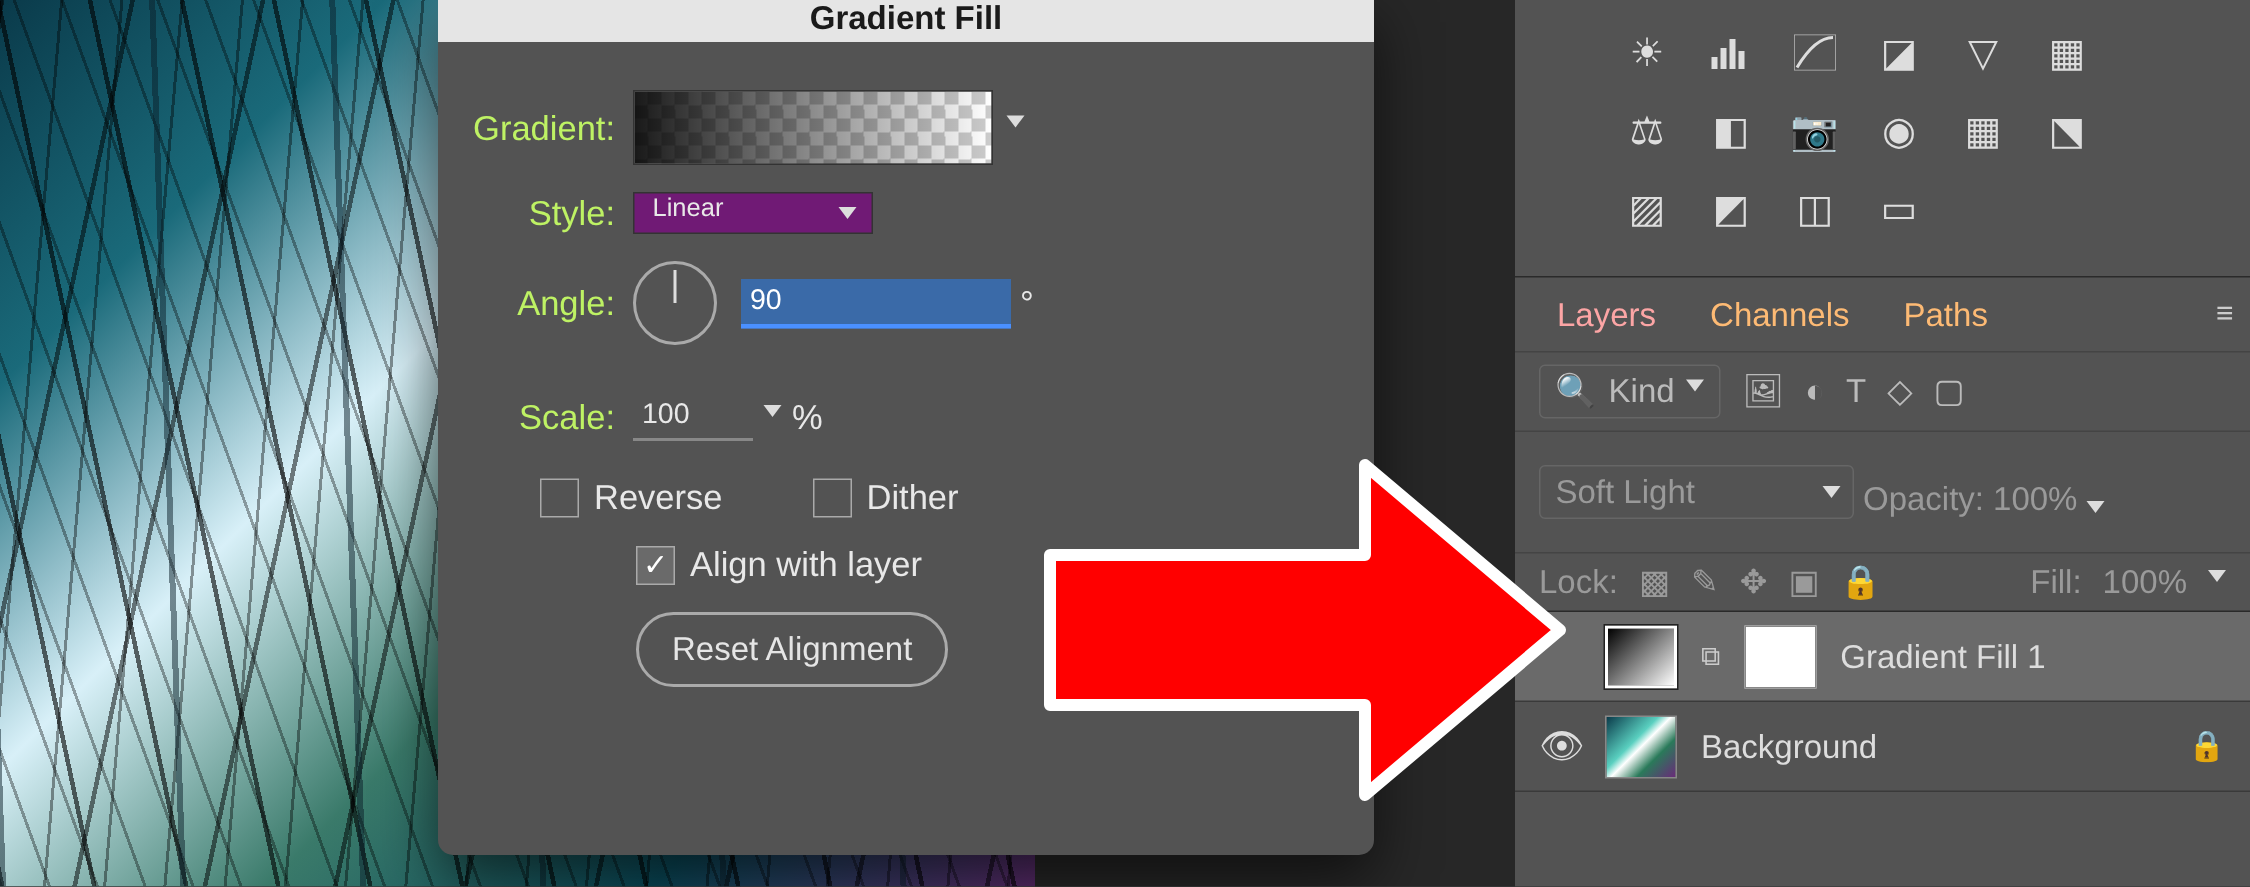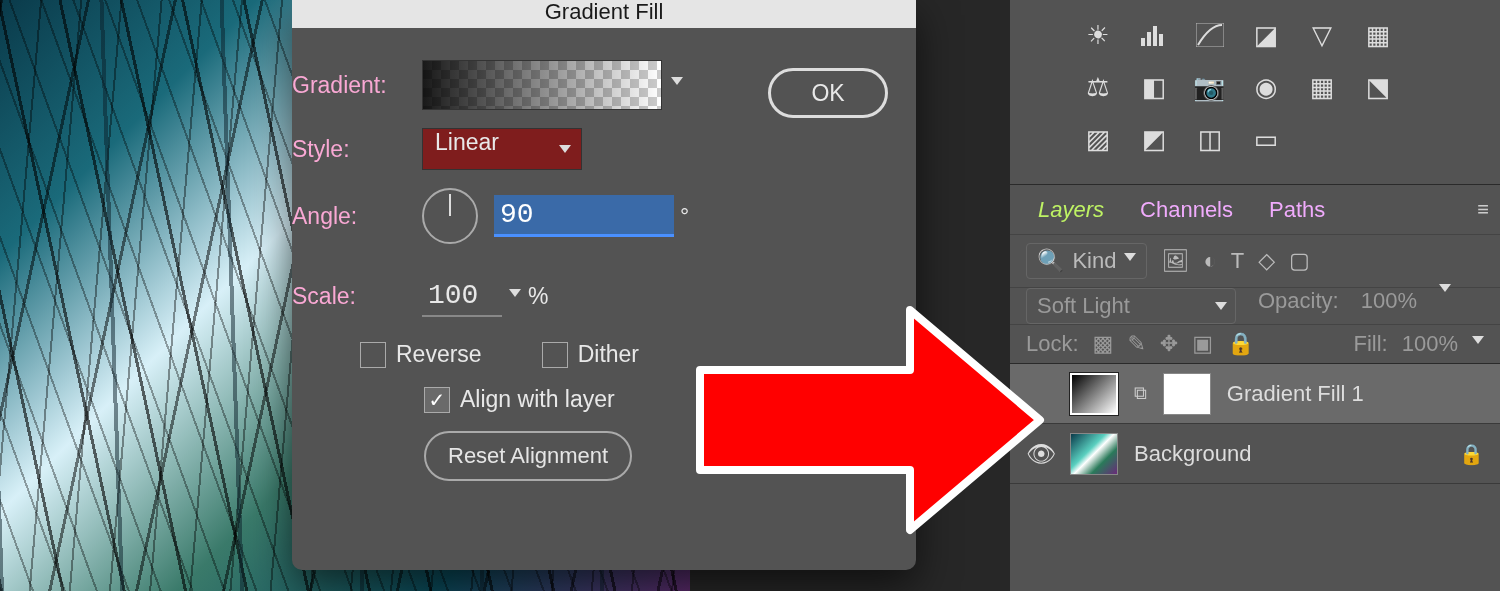--- a/index.html
+++ b/index.html
@@ -47,57 +47,57 @@
     color: #e8e8e8;
     font-size: 23px;
   }
   .dialog-title {
     position:absolute; top:0; left:0; right:0;
     height:28px;
     text-align:center;
     color:#1a1a1a;
     font-size:22px;
     background:#e5e5e5;
-    font-weight:400;
+    font-weight:700;
     line-height: 24px;
   }
   .dialog-body {
     position:absolute;
     top:60px; left:0; right:0; bottom:20px;
   }
   .row { display:flex; align-items:center; margin-bottom:18px; }
-  .label-col { width:130px; padding-right:12px; color:#f9a8d4; }
+  .label-col { width:130px; text-align:right; padding-right:12px; color:#bef264; }
   .gradient-preview {
     width: 240px; height: 50px;
     border:1px solid #333;
     background:
       linear-gradient(to right, rgba(0,0,0,0.9) 0%, rgba(0,0,0,0.0) 100%),
       repeating-conic-gradient(#ccc 0% 25%, #fff 0% 50%) 0 0/18px 18px;
   }
   .grad-drop { width:30px; height:50px; display:flex; align-items:center; justify-content:center; color:#ddd; }
   .sel {
-    background:#7f1d1d; border:1px solid #333; color:#e8e8e8;
-    height:42px; padding:0 32px 0 12px; font-size:23px;
+    background:#701a75; border:1px solid #333; color:#e8e8e8;
+    height:28px; padding:0 32px 0 12px; font-size:17px;
     position:relative;
   }
   .caret {
     position:absolute; right:10px; top:50%; transform:translateY(-50%);
     width:0;height:0;border-left:6px solid transparent;border-right:6px solid transparent;border-top:8px solid #ddd;
   }
   .angle-dial {
     width:56px; height:56px; border:2px solid #aaa; border-radius:50%;
     margin-right:16px; position:relative;
   }
   .angle-dial::after {
     content:""; position:absolute; left:50%; top:4px; width:2px; height:22px; background:#ddd; transform:translateX(-50%);
   }
   .num-input {
     width:180px; border:none; border-bottom:3px solid #4a90ff;
     background:#3a6aa8;
-    color:#fff; font-size:28px; padding:4px 6px;font-family:Liberation Mono, monospace;
+    color:#fff; font-size:19px; padding:4px 6px;
   }
   .num-input.plain { background:transparent; border-bottom:2px solid #888; color:#e8e8e8; width:80px;}
   .deg { margin-left:6px; }
   .chk {
     width:26px; height:26px; border:1px solid #aaa; margin-right:10px; display:inline-flex; align-items:center; justify-content:center;
   }
   .chk.checked { background:#6a6a6a; }
   .chk.checked::after { content:"✓"; color:#fff; font-size:20px; }
   .btn-reset {
     border:2px solid #aaa; border-radius:30px; padding:10px 22px; color:#e5e5e5; background:transparent; font-size:22px;
@@ -122,31 +122,31 @@
   }
   .adj-icons .ic { width:36px; height:30px; display:flex; align-items:center; justify-content:center; font-size:26px; }
   .layers-panel {
     margin-top:20px;
     background:#535353;
   }
   .tabs {
     display:flex; align-items:center; height:50px; padding:0 10px;
     border-top:1px solid #2a2a2a;
   }
-  .tab { padding:0 18px; color:#f0abfc; font-size:22px; }
-  .tab.active { color:#bef264; font-weight:500;font-style:italic; }
+  .tab { padding:0 18px; color:#fdba74; font-size:22px; }
+  .tab.active { color:#fca5a5; font-weight:500; }
   .menu-icon { margin-left:auto; color:#ccc; font-size:20px; letter-spacing:1px;}
   .filter-row {
     display:flex; align-items:center; gap:14px; padding:8px 16px; color:#bbb; font-size:22px;
     border-top:1px solid #444;
   }
   .kind {
     display:flex; align-items:center; gap:8px; border:1px solid #666; padding:4px 10px; border-radius:4px;
   }
-  .prop-row { display:flex; align-items:flex-start; gap:22px; padding:0 16px; color:#9a9a9a; font-size:22px; border-top:1px solid #444;}
+  .prop-row { display:flex; align-items:flex-end; gap:6px; padding:22px 16px; color:#9a9a9a; font-size:22px; border-top:1px solid #444;}
   .prop-row .sel2 { border:1px solid #666; padding:4px 26px 4px 10px; border-radius:4px; position:relative; min-width:210px;}
   .prop-row .sel2 .caret{right:8px;}
   .lock-row { display:flex; align-items:center; gap:14px; padding:6px 16px; color:#9a9a9a; font-size:22px; border-top:1px solid #444;}
   .layers-list { border-top:1px solid #2a2a2a; }
   .layer {
     display:flex; align-items:center; height:60px; padding:0 16px; gap:16px; color:#ddd; font-size:22px;
     border-bottom:1px solid #3a3a3a;
   }
   .layer.selected { background:#6a6a6a; }
   .vis { width:28px; text-align:center; color:#ddd; font-size:24px;}
@@ -171,21 +171,20 @@
 </style>
 </head>
 <body>
 
 <div class="canvas-bg"></div>
 <div class="dark-panel"></div>
 
 <div class="dialog">
   <div class="dialog-title">Gradient Fill</div>
 
-  <button class="ok-btn">OK</button>
 
   <div class="dialog-body">
     <div class="row">
       <div class="label-col">Gradient:</div>
       <div class="gradient-preview"></div>
       <div class="grad-drop">
           <span class="caret" style="position:static;"></span>
         </div>
     </div>
 

